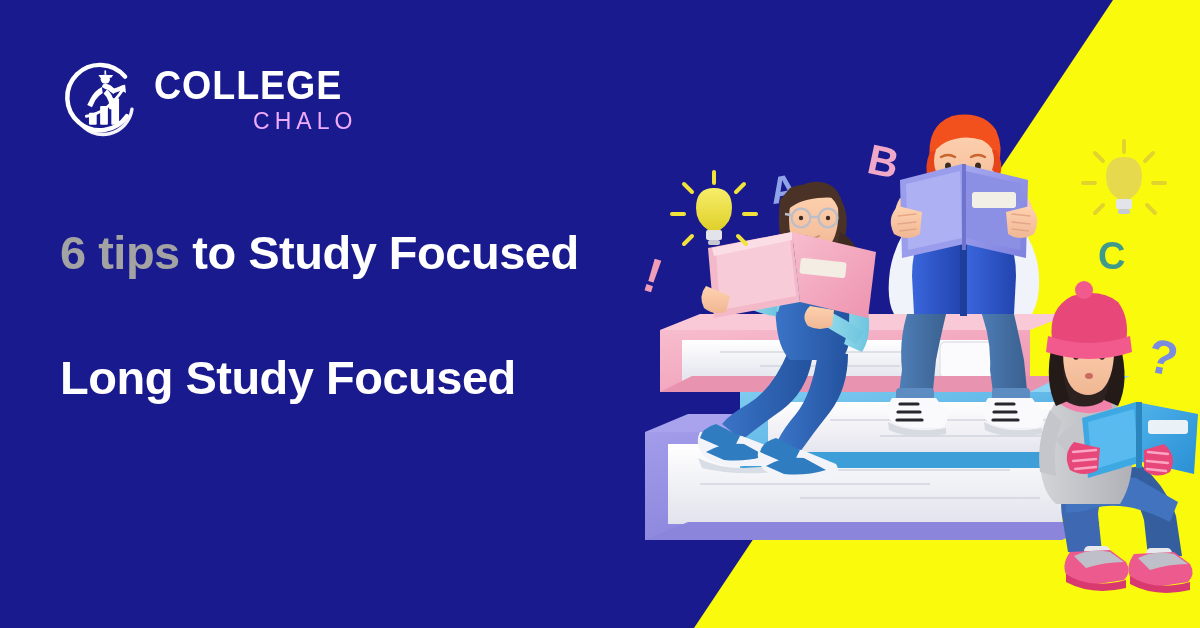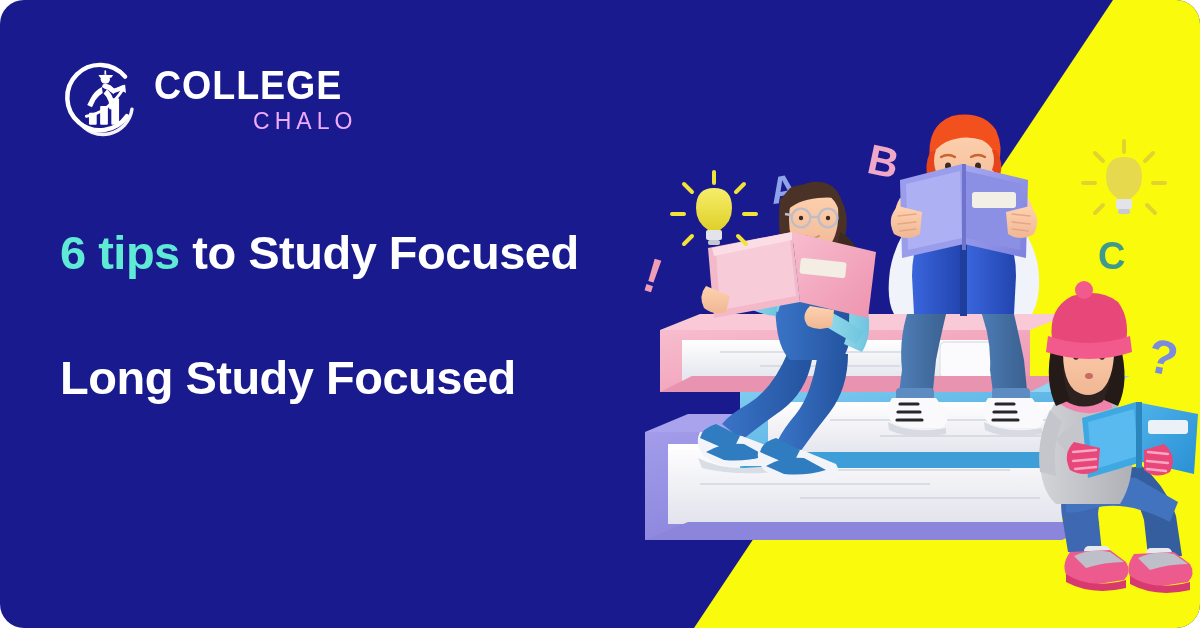--- a/index.html
+++ b/index.html
@@ -9,21 +9,20 @@
     font-family:"Liberation Sans", sans-serif;
     background:#ffffff;
     overflow:hidden;
   }
 
   .banner {
     position:relative;
     width:1200px; height:628px;
     background:#1A1A8F;
     overflow:hidden;
-    border-radius:24px;
   }
 
   
   .yellow-wedge {
     position:absolute;
     inset:0;
     width:1200px; height:628px;
     z-index:1;
   }
 
@@ -118,21 +117,21 @@
         <path d="M63 38.6 Q70 36.4 76 33.4 L78 38 Q71 41.6 64.6 43.4 Z"></path>
       </g>
     </svg>
     <div class="logo-words">
       <div class="logo-primary">COLLEGE</div>
       <div class="logo-secondary">CHALO</div>
     </div>
   </div>
 
   <h1 class="headline">
-    <span class="hl" style="color: #5eead4;">6 tips</span><span> to Study Focused</span><br>
+    <span class="hl" style="color: #a3a3a3;">6 tips</span><span> to Study Focused</span><br>
     <br>
     <span>Long Study Focused</span>
   </h1>
 
   <svg class="illustration" viewBox="0 0 1200 628">
     <defs>
       <linearGradient id="gPages" x1="0" y1="0" x2="0" y2="1">
         <stop offset="0%" stop-color="#FFFFFF"></stop>
           <stop offset="100%" stop-color="#E2E3EC"></stop>
       </linearGradient>

